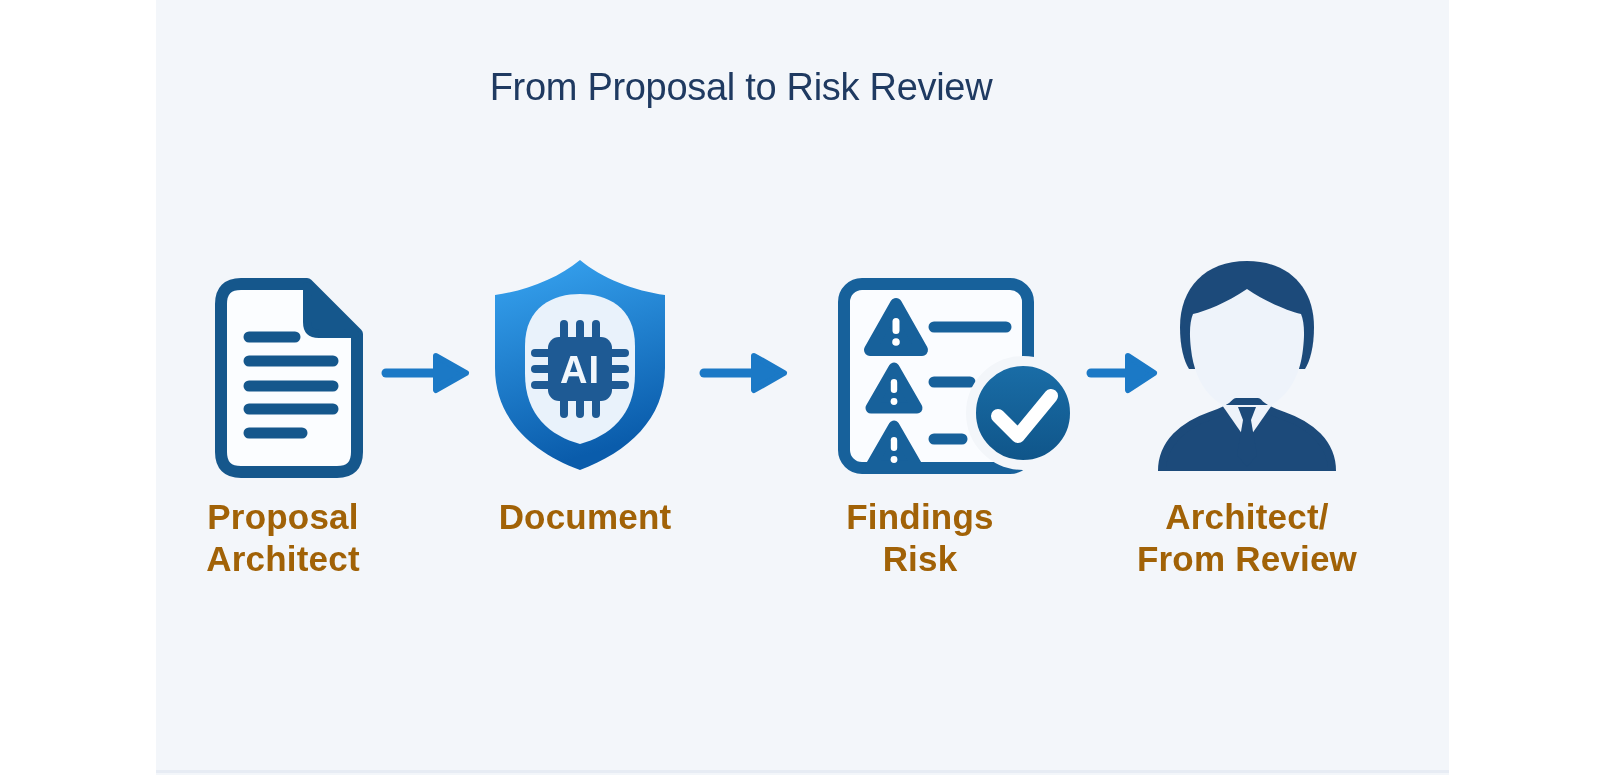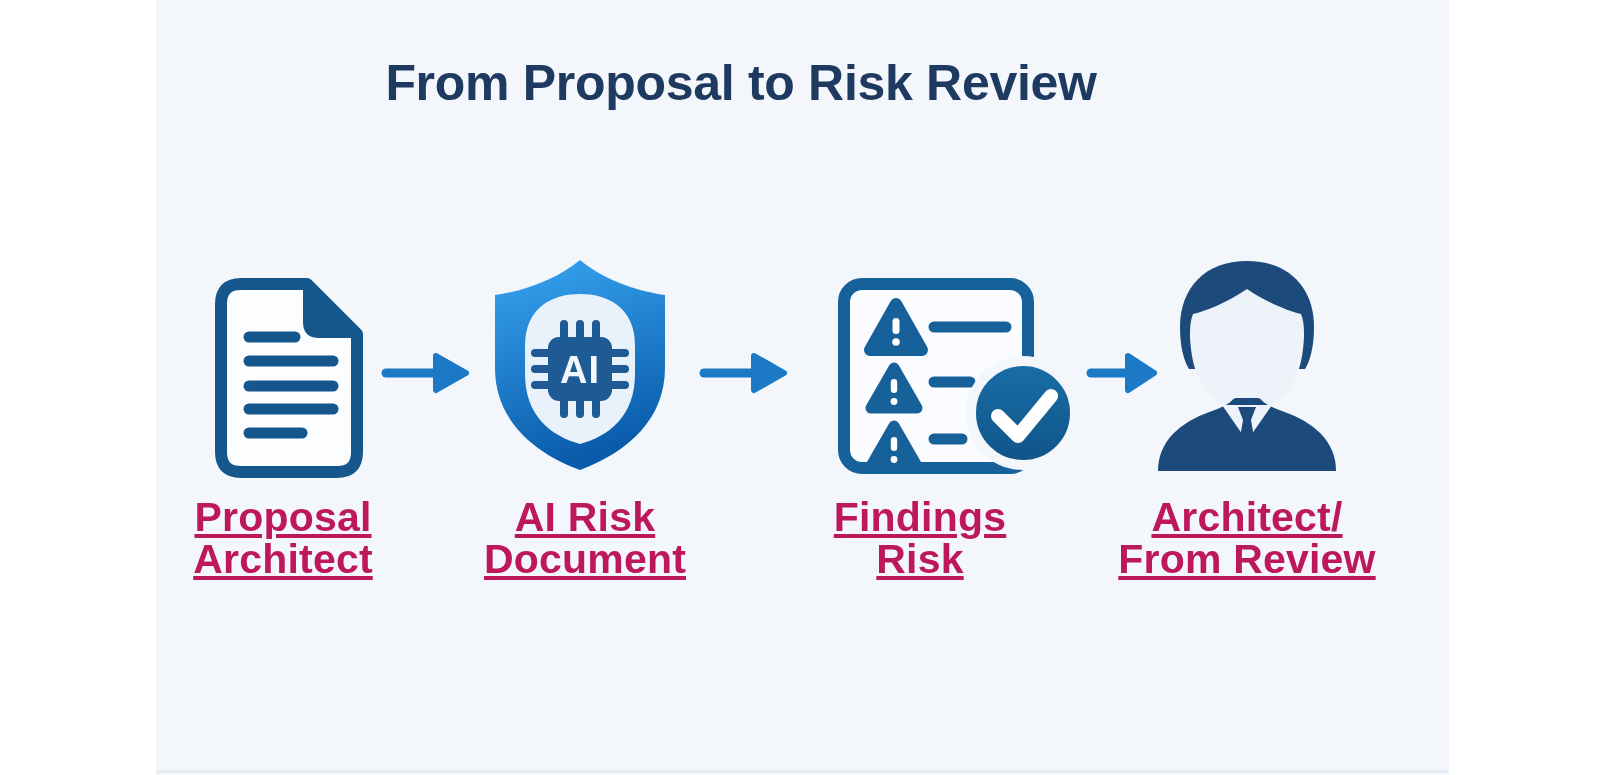--- a/index.html
+++ b/index.html
@@ -9,41 +9,40 @@
   .canvas {
     position: absolute; left: 156px; top: 0; width: 1293px; height: 775px;
     background: #f3f6fa;
   }
   .bottom-hairline {
     position: absolute; left: 156px; top: 770px; width: 1293px; height: 3px;
     background: #e7ecf4;
   }
 
   .title {
-    position: absolute; left: 156px; top: 54px; width: 1170px;
-    text-align: center; font-size: 50px; font-weight: 700;
+    position: absolute; left: 156px; top: 66px; width: 1170px;
+    text-align: center; font-size: 38px; font-weight: 400;
     color: #1f3a61; letter-spacing: -0.3px;
   }
 
   .icon { position: absolute; }
   #doc-icon      { left: 205px;  top: 278px; }
   #shield-icon   { left: 487px;  top: 256px; }
   #findings-icon { left: 822px;  top: 276px; }
   #person-icon   { left: 1148px; top: 259px; }
 
   .arrow { position: absolute; top: 350px; }
   #arrow-1 { left: 380px; }
   #arrow-2 { left: 698px; }
   #arrow-3 { left: 1086px; }
 
   .step-label {
     position: absolute; top: 496px; width: 320px; text-align: center;
-    font-size: 41px; font-weight: 600; color: #be185d; line-height: 42px;
+    font-size: 35px; font-weight: 600; color: #a16207; line-height: 42px;
     letter-spacing: 0.2px;
-    text-decoration: underline;
   }
   .step-label span { display: block; }
   #label-1 { left: 123px; }
   #label-2 { left: 425px; }
   #label-3 { left: 760px; }
   #label-4 { left: 1087px; }
 
   .chip-text {
     font-family: "Liberation Sans", sans-serif;
     font-weight: 800; font-size: 38px; fill: #f2f7fc; letter-spacing: 1px;
@@ -148,21 +147,20 @@
   <path d="M74 146 L99 182 L124 146 Z" fill="#eef3fa"></path>
   <path d="M90 148 H108 L103 161 H95 Z" fill="#1c4a7a"></path>
   <path d="M95 161 H103 L109 196 L99 208 L89 196 Z" fill="#1c4a7a"></path>
 </svg>
 
 <div id="label-1" class="step-label">
   <span>Proposal</span>
   <span>Architect</span>
 </div>
 <div id="label-2" class="step-label">
-  <span>AI Risk</span>
   <span>Document</span>
 </div>
 <div id="label-3" class="step-label">
   <span>Findings</span>
   <span>Risk</span>
 </div>
 <div id="label-4" class="step-label">
   <span>Architect/</span>
   <span>From Review</span>
 </div>

